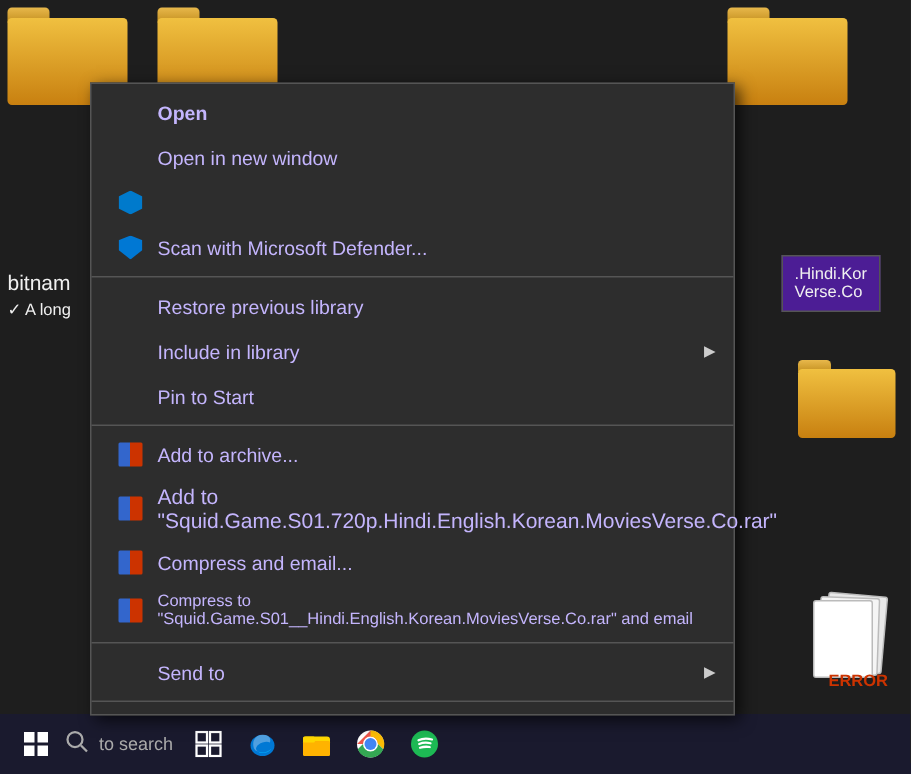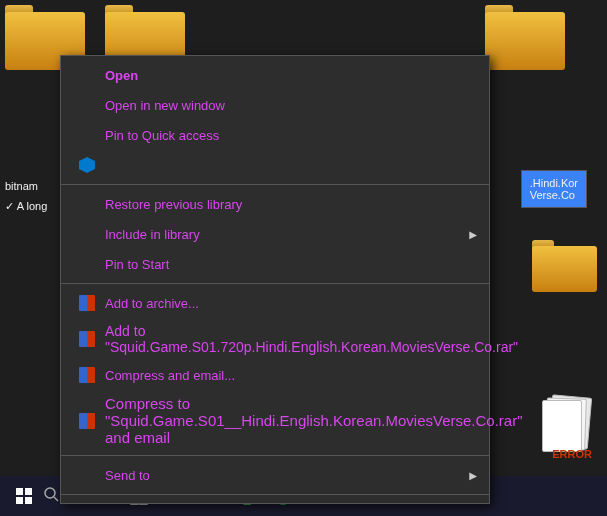--- a/index.html
+++ b/index.html
@@ -33,21 +33,21 @@
       box-shadow: 3px 3px 10px rgba(0,0,0,0.7);
       z-index: 100;
       padding: 4px 0;
     }
 
     .menu-item {
       display: flex;
       align-items: center;
       padding: 5px 16px;
       cursor: pointer;
-      color: #d946ef;
+      color: #c4b5fd;
       position: relative;
       min-height: 26px;
     }
 
     .menu-item.has-arrow::after {
       content: '▶';
       position: absolute;
       right: 12px;
       font-size: 10px;
       color: #ccc;
@@ -99,21 +99,21 @@
       height: 16px;
       background: #0078d4;
       clip-path: polygon(50% 0%, 100% 20%, 100% 60%, 50% 100%, 0% 60%, 0% 20%);
     }
 
     
     .folder-tooltip {
       position: absolute;
       top: 170px;
       right: 20px;
-      background: #3b82f6;
+      background: #4c1d95;
       border: 1px solid #555;
       color: #f0f0f0;
       font-size: 11px;
       padding: 6px 8px;
       max-width: 130px;
       word-break: break-all;
     }
 
     
     .taskbar {
@@ -168,21 +168,21 @@
       font-size: 11px;
       font-weight: bold;
     }
 
     
     .bitnami-label {
       position: absolute;
       top: 180px;
       left: 5px;
       color: #f0f0f0;
-      font-size: 11px;
+      font-size: 14px;
     }
 
     .along-label {
       position: absolute;
       top: 200px;
       left: 5px;
       color: #f0f0f0;
       font-size: 11px;
     }
 
@@ -266,31 +266,33 @@
     <div class="menu-item menu-bold">
       <span class="icon"></span>
       <span class="label">Open</span>
     </div>
 
     <div class="menu-item">
       <span class="icon"></span>
       <span class="label">Open in new window</span>
     </div>
 
-    <div class="menu-item">
-      <span class="icon"></span>
-      <span class="label">Pin to Quick access</span>
-    </div>
 
     <div class="menu-item">
       <span class="icon">
         <div class="vscode-icon-shape"></div>
       </span>
     </div>
 
+    <div class="menu-item">
+      <span class="icon">
+        <div class="defender-icon-shape"></div>
+      </span>
+      <span class="label">Scan with Microsoft Defender...</span>
+    </div>
 
     <div class="menu-separator"></div>
 
 
     <div class="menu-item">
       <span class="icon"></span>
       <span class="label">Restore previous library</span>
     </div>
 
     <div class="menu-item has-arrow">
@@ -323,21 +325,21 @@
       <span class="icon">
         <div class="winrar-book"></div>
       </span>
       <span class="label">Compress and email...</span>
     </div>
 
     <div class="menu-item">
       <span class="icon">
         <div class="winrar-book"></div>
       </span>
-      <span class="label" style="font-size:15px;">Compress to "Squid.Game.S01__Hindi.English.Korean.MoviesVerse.Co.rar" and email</span>
+      <span class="label" style="font-size:11px;">Compress to "Squid.Game.S01__Hindi.English.Korean.MoviesVerse.Co.rar" and email</span>
     </div>
 
     <div class="menu-separator"></div>
 
     <div class="menu-item has-arrow">
       <span class="icon"></span>
       <span class="label">Send to</span>
     </div>
 
     <div class="menu-separator"></div>

